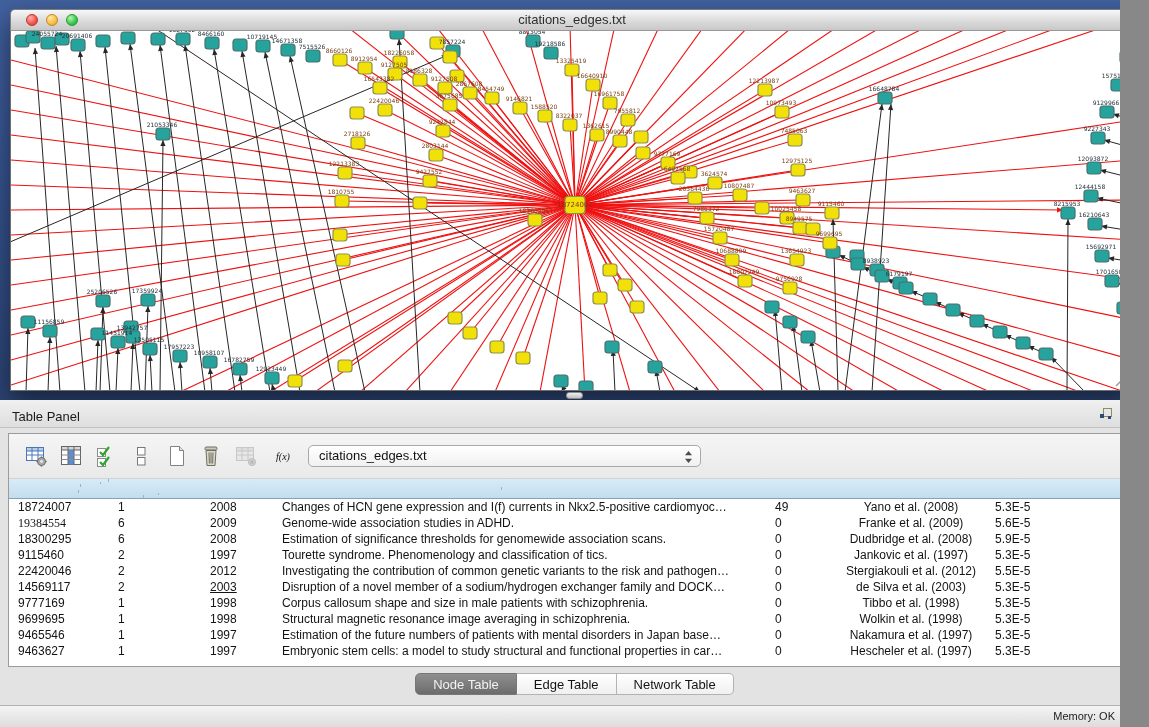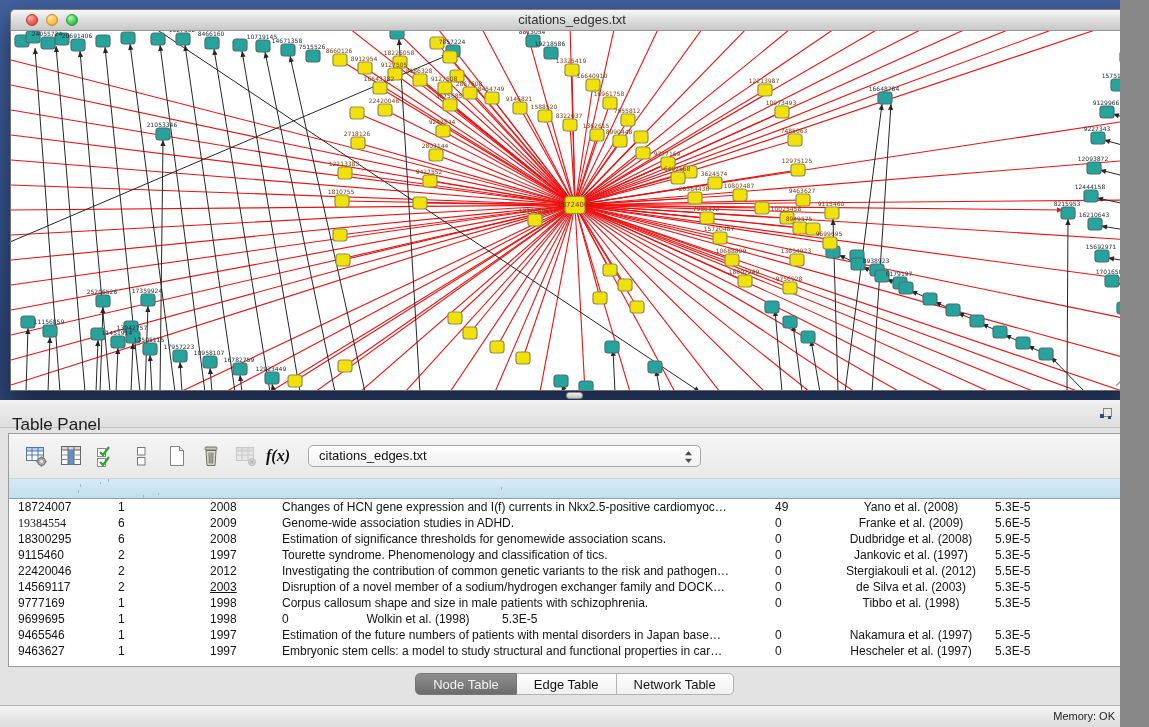--- a/index.html
+++ b/index.html
@@ -28,31 +28,31 @@
   .gcanvas{position:absolute;left:0;top:22px;right:0;bottom:0;background:#fff;
        border:1px solid #6e6e6e;border-top:none;box-sizing:border-box;}
   .gcanvas svg{position:absolute;left:0;top:0;}
   
   .split-handle{position:absolute;left:566px;top:392px;width:17px;height:7px;border-radius:3px;
        background:linear-gradient(#efefef,#bfbfbf);border:1px solid #8a8a8a;box-sizing:border-box;}
   
   .table-panel{position:absolute;left:0;top:400px;width:1149px;height:305px;background:#e3e3e3;}
   .panel-header{position:relative;height:27px;background:linear-gradient(#f0f0f0,#dedede);
        border-bottom:1px solid #c2c2c2;}
-  .panel-header .ph-title{position:absolute;left:12px;top:12px;font-size:17px;line-height:26px;color:#1b1b1b;}
+  .panel-header .ph-title{position:absolute;left:12px;top:4px;font-size:13px;line-height:26px;color:#1b1b1b;}
   .ph-float{position:absolute;right:36px;top:6px;width:15px;height:15px;cursor:pointer;}
   .ph-close{position:absolute;right:12px;top:6px;width:15px;height:15px;cursor:pointer;}
   .panel-body{position:absolute;left:8px;top:33px;width:1131px;height:234px;background:#fff;
        border:1px solid #9b9b9b;box-sizing:border-box;}
   .toolbar{position:absolute;left:0;top:0;right:0;height:45px;
        background:linear-gradient(#f5f5f5,#e9e9e9);border-bottom:1px solid #d2d2d2;
        display:flex;align-items:center;padding-left:12px;box-sizing:border-box;}
   .tb-icon{width:30px;height:28px;margin-right:5px;display:flex;align-items:center;justify-content:center;}
-  .tb-fx{font-family:"Liberation Serif",serif;font-style:italic;font-weight:bold;font-size:16px;color:#111;
-       width:34px;}
+  .tb-fx{font-family:"Liberation Serif",serif;font-style:italic;font-weight:normal;font-size:10px;color:#111;
+       width:34px;text-align:center;}
   .combo{position:relative;width:393px;height:22px;margin-left:8px;
        background:linear-gradient(#ffffff,#f1f1f1);border:1px solid #a9a9a9;border-radius:5px;
        font-size:13px;line-height:20px;padding:0 22px 0 10px;box-sizing:border-box;color:#111;}
   .combo svg{position:absolute;right:7px;top:4px;}
   
   .table-area{position:absolute;left:0;top:45px;right:17px;bottom:0;overflow:hidden;}
   .thead{display:flex;height:20px;background:linear-gradient(#d8ebf7,#c2ddee);
        border-bottom:1px solid #87a2b2;box-sizing:border-box;flex-direction:column;}
   .th{box-sizing:border-box;border-right:1px solid #9cb5c3;font-size:12px;text-align:center;
       line-height:19px;color:#151515;overflow:hidden;white-space:nowrap;}
@@ -811,20 +811,21 @@
               <div class="td" style="width: 72px;">1998</div>
               <div class="td" style="width: 493px;">Corpus callosum shape and size in male patients with schizophrenia.</div>
               <div class="td" style="width: 70px;">0</div>
               <div class="td center" style="width: 150px;">Tibbo et al. (1998)</div>
               <div class="td" style="width: 135px;">5.3E-5</div>
             </div>
             <div class="tr">
               <div class="td" style="width: 100px;">9699695</div>
               <div class="td" style="width: 92px;">1</div>
               <div class="td" style="width: 72px;">1998</div>
+              <div class="td" style="width: 493px;">Structural magnetic resonance image averaging in schizophrenia.</div>
               <div class="td" style="width: 70px;">0</div>
               <div class="td center" style="width: 150px;">Wolkin et al. (1998)</div>
               <div class="td" style="width: 135px;">5.3E-5</div>
             </div>
             <div class="tr">
               <div class="td" style="width: 100px;">9465546</div>
               <div class="td" style="width: 92px;">1</div>
               <div class="td" style="width: 72px;">1997</div>
               <div class="td" style="width: 493px;">Estimation of the future numbers of patients with mental disorders in Japan base…</div>
               <div class="td" style="width: 70px;">0</div>

